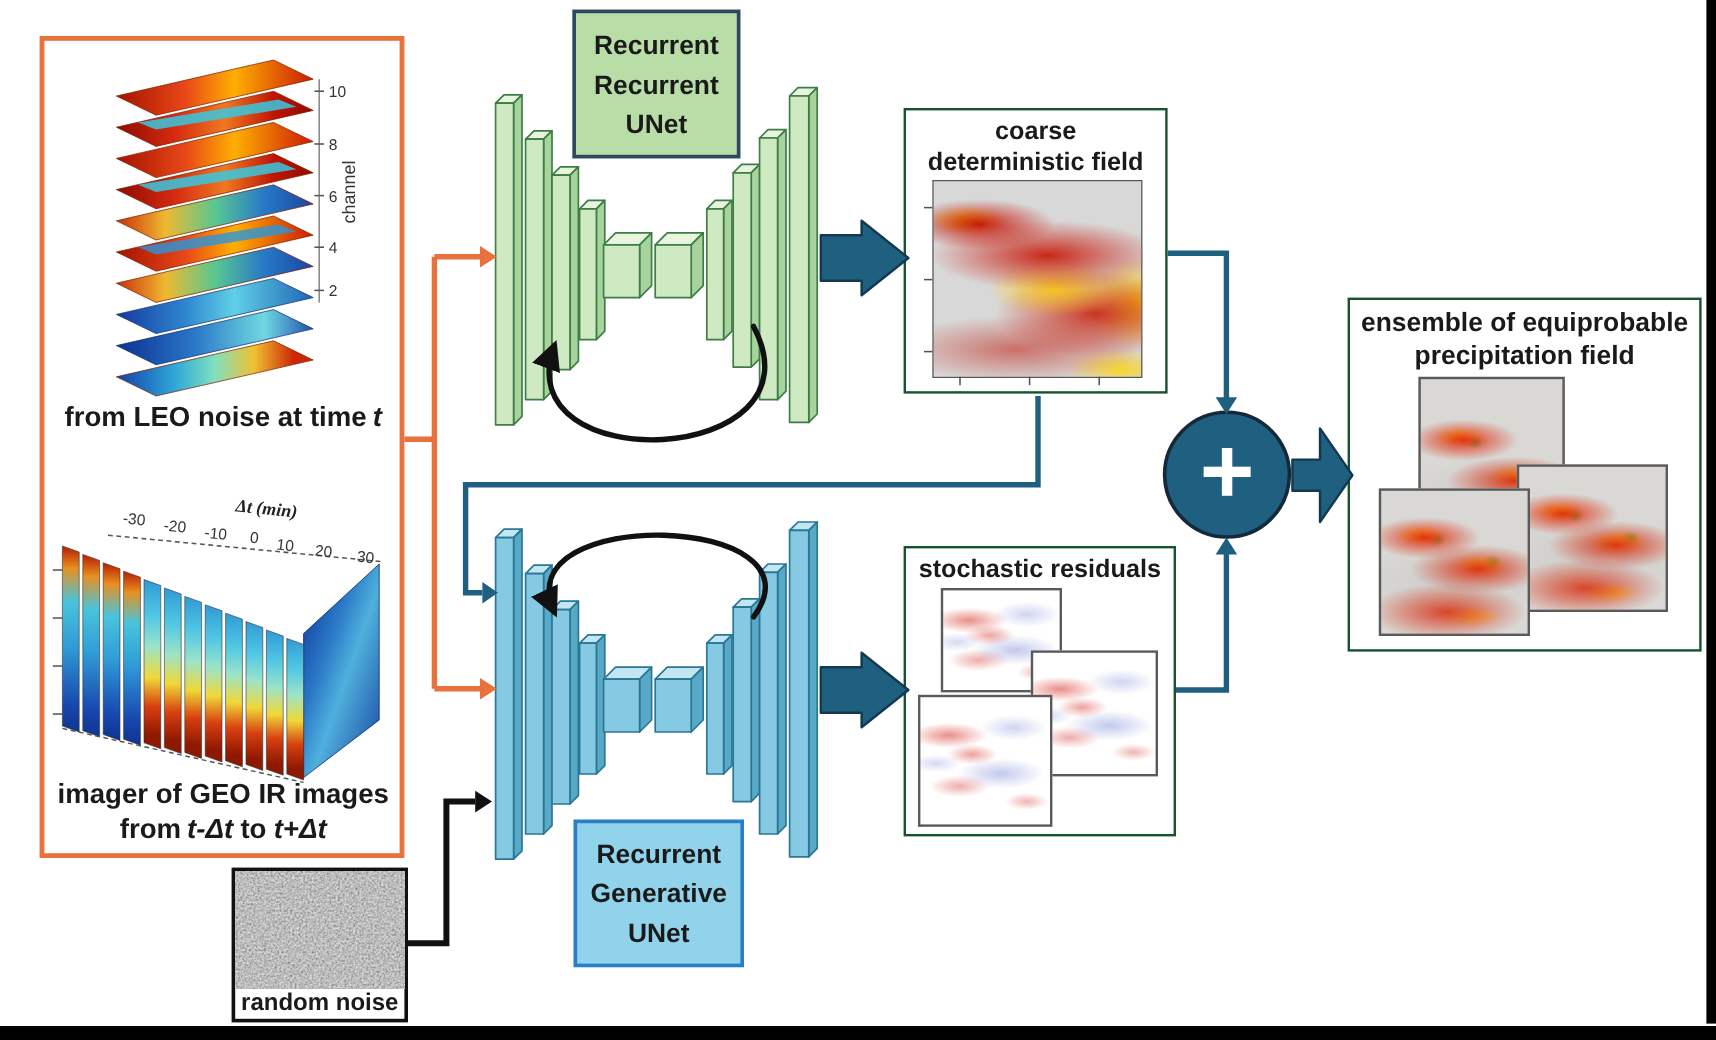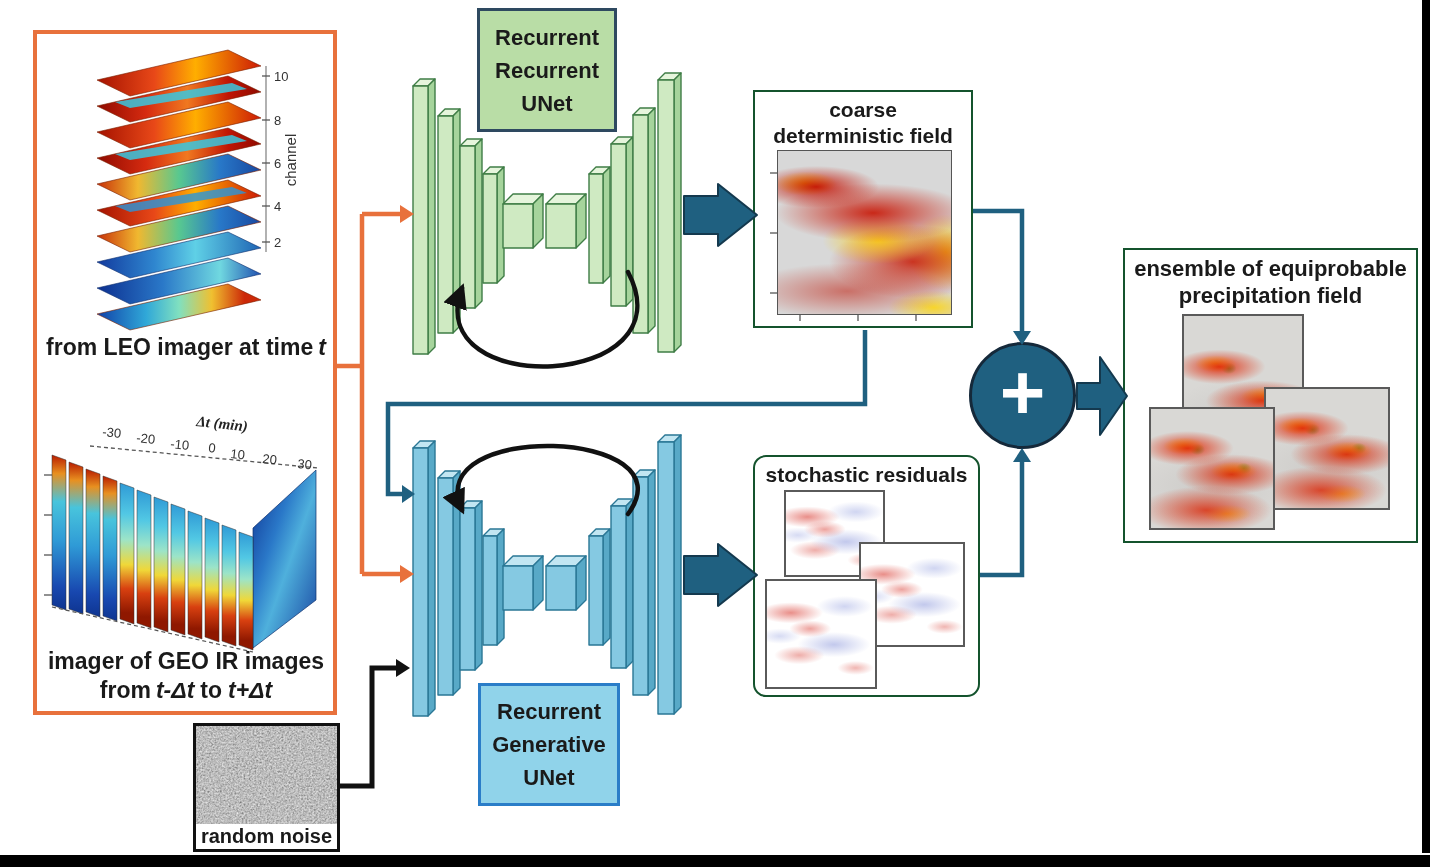--- a/index.html
+++ b/index.html
@@ -16,21 +16,21 @@
   .cap .sp{margin-left:5px;}
   .cap .sep{margin:0 6px;}
   
   .unet-label{display:flex;flex-direction:column;justify-content:center;text-align:center;
               font-weight:bold;font-size:22px;line-height:33px;}
   .pred-label{left:477px;top:8px;width:140px;height:124px;background:#b9dda6;border:3px solid #2e4960;}
   .gen-label{left:478px;top:683px;width:142px;height:123px;background:#90d3ea;border:3px solid #2a7dc8;}
   
   .teal-box{border:2px solid #14532d;background:#ffffff;}
   .coarse-box{left:753px;top:90px;width:220px;height:238px;}
-  .resid-box{left:753px;top:455px;width:227px;height:242px;border-radius:13px;}
+  .resid-box{left:753px;top:455px;width:227px;height:242px;}
   .ens-box{left:1123px;top:248px;width:295px;height:295px;}
   .box-title{position:absolute;left:0;right:0;top:5px;text-align:center;font-weight:bold;
              font-size:21px;line-height:26px;}
   
   .map{position:absolute;box-sizing:border-box;border:2px solid #5a5a5a;}
   .coarse-map{left:22px;top:58px;width:173px;height:163px;border:1.5px solid #555;
     background:
       radial-gradient(90px 30px at 22% 22%, rgba(196,18,4,.95), transparent 70%),
       radial-gradient(52px 20px at 16% 20%, rgba(255,212,0,.95), transparent 60%),
       radial-gradient(140px 42px at 55% 38%, rgba(200,25,8,.92), transparent 70%),
@@ -90,21 +90,21 @@
   .tickline{stroke:#555;stroke-width:1.3;}
 </style>
 </head>
 <body>
 
 <div class="canvas">
 
   <div class="abs inputs-box lift"></div>
 
   <div class="abs cap" style="top:333px;">
-    <div><span>from LEO imager at time</span><i class="sp">t</i></div>
+    <div><span>from LEO noise at time</span><i class="sp">t</i></div>
   </div>
 
   <div class="abs cap" style="top:647px;">
     <div>imager of GEO IR images</div>
     <div><span>from</span><i class="sp">t-Δt</i><span class="sep">to</span><i>t+Δt</i></div>
   </div>
 
   <div class="abs unet-label pred-label lift">
     <div>Recurrent</div>
     <div>Recurrent</div>

